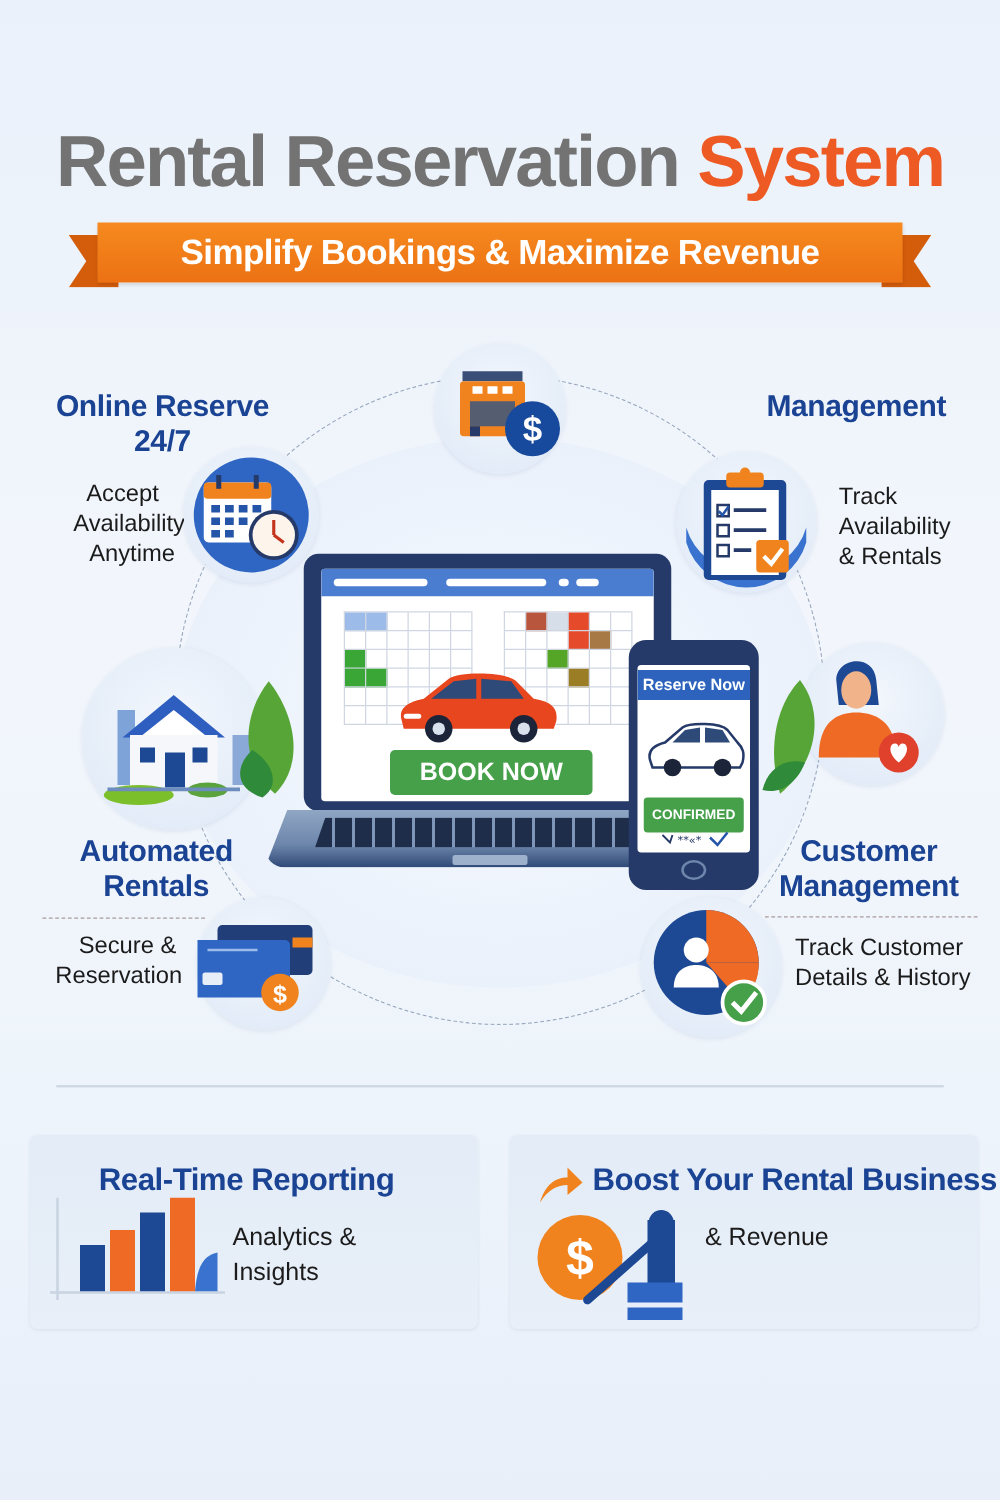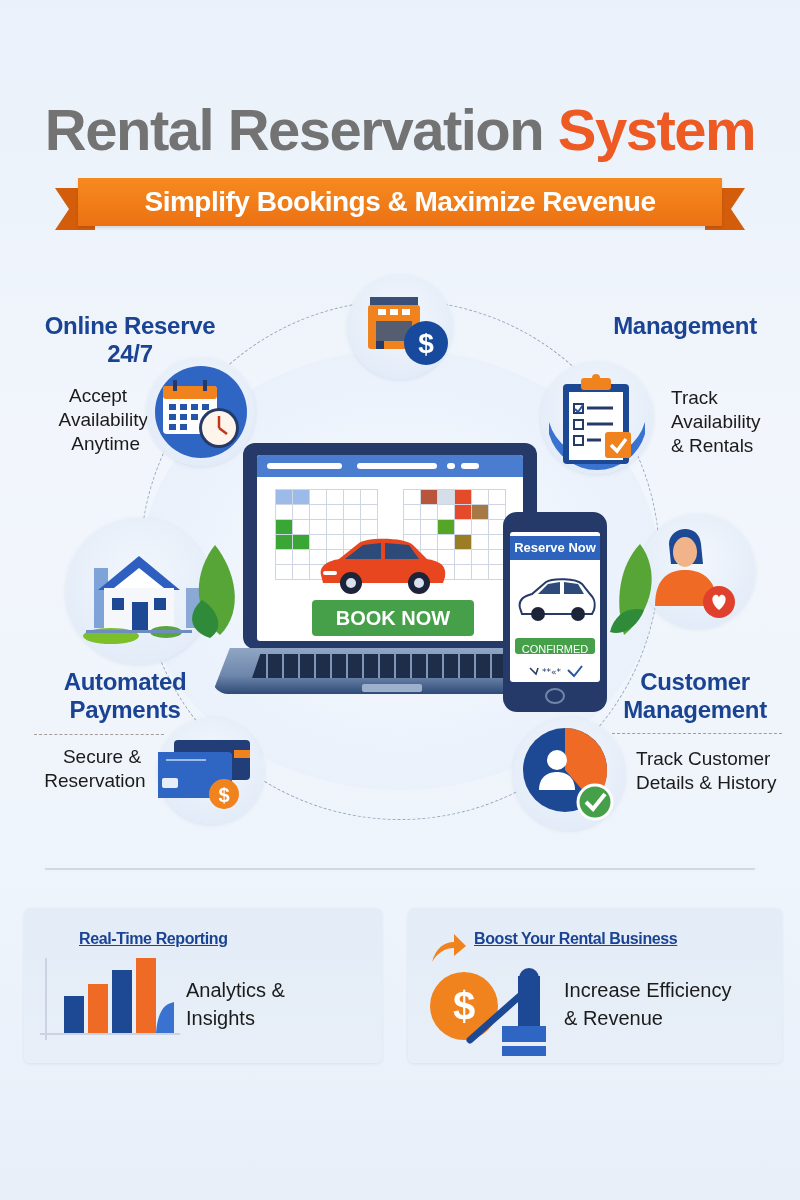--- a/index.html
+++ b/index.html
@@ -85,33 +85,33 @@
     clip-path: polygon(3% 0, 97% 0, 100% 100%, 0 100%); }
   .trackpad { position: absolute; left: 150px; top: 36px; width: 60px; height: 8px; background: #9db0cc; border-radius: 2px; }
 
   
   .phone {
     position: absolute; left: 503px; top: 512px; width: 104px; height: 200px;
     background: #253a68; border-radius: 14px;
   }
   .phone-screen { position: absolute; left: 7px; top: 20px; width: 90px; height: 150px; background: #fff; border-radius: 3px; overflow: hidden; }
   .phone-header { position: absolute; left: 0; top: 4px; width: 100%; height: 24px; background: #2d63bd; color: #fff; font-size: 13px; font-weight: bold; text-align: center; line-height: 24px; }
-  .confirm-btn { position: absolute; left: 5px; top: 106px; width: 80px; height: 16px; background: #46a04a; color: #fff; font-size: 11px; font-weight: normal; text-align: center; line-height: 22px; border-radius: 3px; border: none; }
+  .confirm-btn { position: absolute; left: 5px; top: 106px; width: 80px; height: 28px; background: #46a04a; color: #fff; font-size: 11px; font-weight: bold; text-align: center; line-height: 22px; border-radius: 3px; border: none; }
   .phone-home { position: absolute; left: 42px; top: 176px; width: 20px; height: 16px; border: 2px solid #6d86ab; border-radius: 50%; }
 
   
   .divider { position: absolute; left: 45px; top: 868px; width: 710px; height: 2px; background: #cfd9e6; }
 
   
   .card {
     position: absolute; top: 908px; height: 155px; border-radius: 6px;
     background: linear-gradient(180deg, #e3ecf7 0%, #e8eff8 100%);
     box-shadow: 0 1px 3px rgba(80,110,160,0.12);
   }
-  .card-title { position: absolute; color: #1a4393; font-weight: bold; font-size: 16px; letter-spacing: -0.4px; white-space: nowrap; text-decoration: underline; }
+  .card-title { position: absolute; color: #1a4393; font-weight: bold; font-size: 25px; letter-spacing: -0.4px; white-space: nowrap; }
   .card-desc { position: absolute; font-size: 20px; line-height: 28px; color: #1b1b1b; }
 
   svg { display: block; }
 </style>
 </head>
 <body>
 
 <div class="title">
   <span class="t-blue">Rental Reservation</span>
   <span class="t-orange">System</span>
@@ -355,21 +355,21 @@
       <path d="M2 4 L8 10 L10 4" stroke="#253a68" stroke-width="1.5" fill="none"></path>
       <text x="14" y="11" font-size="9" fill="#253a68" font-family="DejaVu Sans, sans-serif">**«*</text>
       <path d="M40 6 L46 12 L54 2" stroke="#2455a8" stroke-width="2" fill="none"></path>
     </svg>
   </div>
   <div class="phone-home"></div>
 </div>
 
 <div class="feat-title" style="left:40px;top:668px;width:170px;">
   <div>Automated</div>
-  <div>Payments</div>
+  <div>Rentals</div>
 </div>
 <div class="abs" style="left:34px;top:734px;width:130px;border-top:1px dashed #a89a9a;"></div>
 <div class="feat-desc" style="left:40px;top:745px;width:110px;text-align:center;">
   <div style="padding-left:14px;">Secure &amp;</div>
   <div>Reservation</div>
 </div>
 <div class="icon-circle" style="left:158px;top:718px;width:106px;height:106px;">
   <svg width="106" height="106" viewBox="0 0 106 106">
     <rect x="16" y="22" width="76" height="40" rx="4" fill="#223e78"></rect>
     <rect x="76" y="32" width="16" height="8" fill="#f0831d"></rect>
@@ -429,16 +429,15 @@
   <svg class="abs" style="left:18px;top:60px;" width="120" height="92" viewBox="0 0 120 92">
     <circle cx="38" cy="38" r="34" fill="#f0831d"></circle>
     <text x="38" y="52" font-size="40" font-weight="bold" fill="#fff" text-anchor="middle" font-family="Liberation Sans, sans-serif">$</text>
     <rect x="92" y="8" width="22" height="56" fill="#1d4894"></rect>
     <circle cx="103" cy="10" r="10" fill="#1d4894"></circle>
     <rect x="76" y="58" width="48" height="16" fill="#2f66c3"></rect>
     <rect x="76" y="78" width="48" height="10" fill="#2f66c3"></rect>
     <line x1="44" y1="72" x2="96" y2="26" stroke="#1d4894" stroke-width="7" stroke-linecap="round"></line>
   </svg>
   <div class="card-desc" style="left:156px;top:68px;">
-    <div>Increase Efficiency</div>
     <div>&amp; Revenue</div>
   </div>
 </div>
 
 </body></html>

